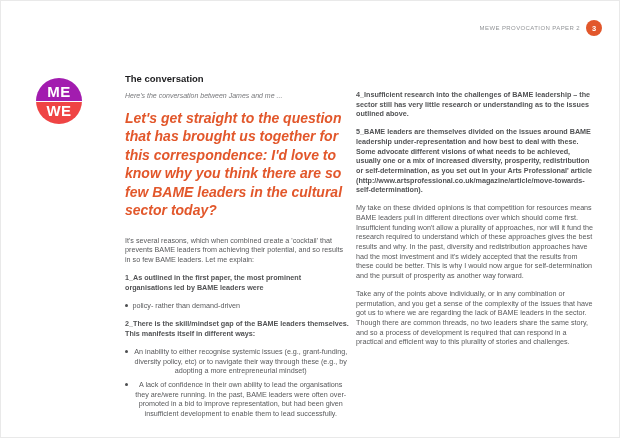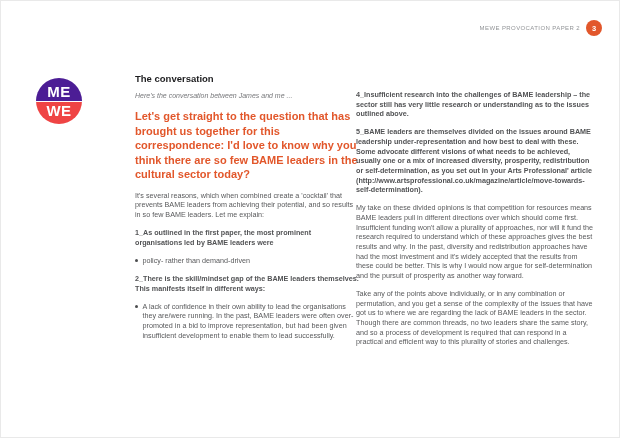--- a/index.html
+++ b/index.html
@@ -60,61 +60,62 @@
     display: flex;
     align-items: center;
     justify-content: center;
     color: #ffffff;
     font-weight: bold;
     font-size: 15px;
     line-height: 1;
     letter-spacing: 0.5px;
     transform-origin: center;
   }
-  .logo .logo-top { background: #4c1d95; border-bottom: 1.5px solid #ffffff; padding-top: 4px; }
+  .logo .logo-top { background: #a21caf; border-bottom: 1.5px solid #ffffff; padding-top: 4px; }
   .logo .logo-bottom { background: #ef4444; padding-bottom: 4px; }
 
   
   .col { position: absolute; }
-  .col-left  { left: 134px; top: 72px; width: 224px; }
+  .col-left  { left: 124px; top: 72px; width: 224px; }
   .col-right { left: 355px; top: 89px; width: 238px; }
 
   .article-title {
     font-size: 9.5px;
     font-weight: bold;
     color: #1d1d1f;
     margin-bottom: 8px;
   }
   .intro-line {
     font-style: italic;
     font-size: 7px;
     color: #77787b;
     margin-bottom: 10px;
   }
   .lead-question {
     color: #e2572b;
     font-weight: bold;
-    font-size: 11px;
+    font-size: 14px;
     line-height: 1.32;
-    margin-bottom: 9px;
+    margin-bottom: 16px;
+    font-style: italic;
   }
 
   .block {
     font-size: 7.2px;
     line-height: 1.34;
     color: #58595b;
     margin-bottom: 8.5px;
     overflow-wrap: break-word;
   }
   .block.bold {
     font-weight: bold;
     color: #525355;
   }
 
-  .bullet-group { margin-bottom: 8.5px; }
+  .bullet-group { margin-bottom: 8.5px; text-align: center; }
   .bullet-row {
     display: flex;
     gap: 4.5px;
     font-size: 7.2px;
     line-height: 1.34;
     color: #58595b;
     margin-bottom: 4px;
   }
   .bullet-row:last-child { margin-bottom: 0; }
   .dot {
@@ -151,20 +152,24 @@
         <div class="bullet-group">
           <div class="bullet-row">
             <span class="dot"></span>
             <span>policy- rather than demand-driven</span>
           </div>
         </div>
         <p class="block bold">2_There is the skill/mindset gap of the BAME leaders themselves. This manifests itself in different ways:</p>
         <div class="bullet-group">
           <div class="bullet-row">
             <span class="dot"></span>
+            <span>An inability to either recognise systemic issues (e.g., grant-funding, diversity policy, etc) or to navigate their way through these (e.g., by adopting a more entrepreneurial mindset)</span>
+          </div>
+          <div class="bullet-row">
+            <span class="dot"></span>
             <span>A lack of confidence in their own ability to lead the organisations they are/were running. In the past, BAME leaders were often over-promoted in a bid to improve representation, but had been given insufficient development to enable them to lead successfully.</span>
           </div>
         </div>
       </div>
   </div>
 
   <div class="col col-right">
     <div class="blocks">
         <p class="block bold">4_Insufficient research into the challenges of BAME leadership – the sector still has very little research or understanding as to the issues outlined above.</p>
         <p class="block bold">5_BAME leaders are themselves divided on the issues around BAME leadership under-representation and how best to deal with these. Some advocate different visions of what needs to be achieved, usually one or a mix of increased diversity, prosperity, redistribution or self-determination, as you set out in your Arts Professional' article (http://www.artsprofessional.co.uk/magazine/article/move-towards-self-determination).</p>

